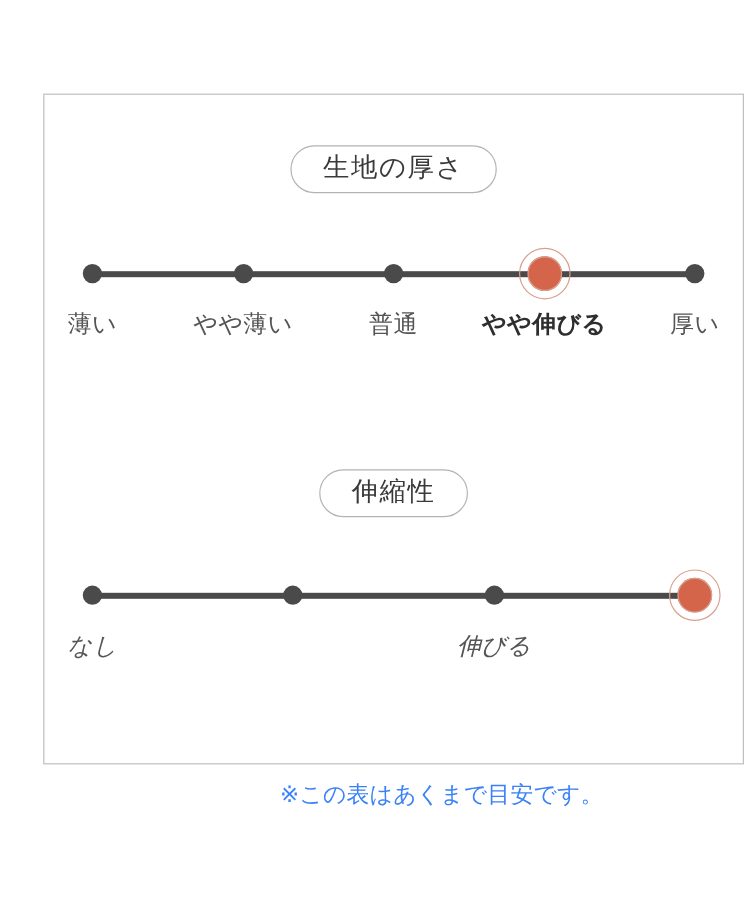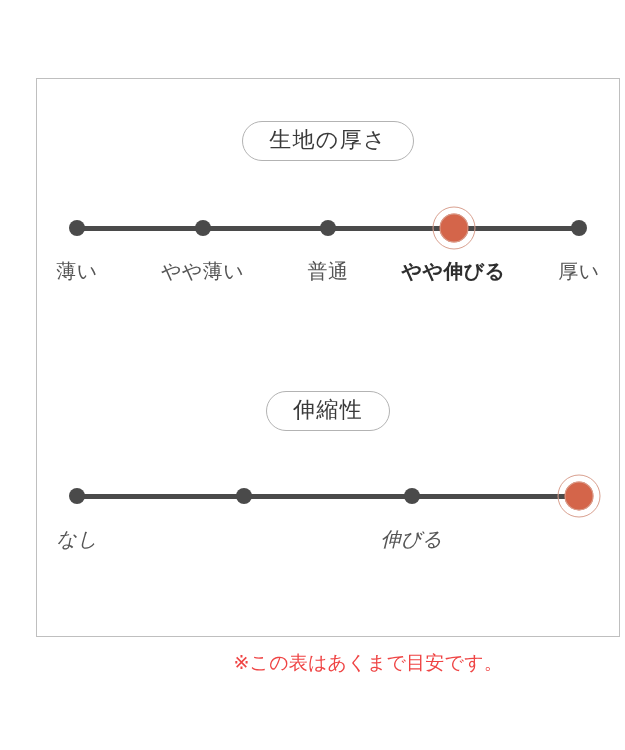--- a/index.html
+++ b/index.html
@@ -135,21 +135,21 @@
     font-weight: bold;
   }
 
   
   .footer-note {
     position: absolute;
     right: 20px;
     top: 650px;
     font-size: 19px;
     line-height: 1.4;
-    color: #ef4444;
+    color: #3b82f6;
     letter-spacing: 0.01em;
     white-space: nowrap;
   }
 </style>
 </head>
 <body>
 
 <div class="page">
 
   <div class="spec-card">

